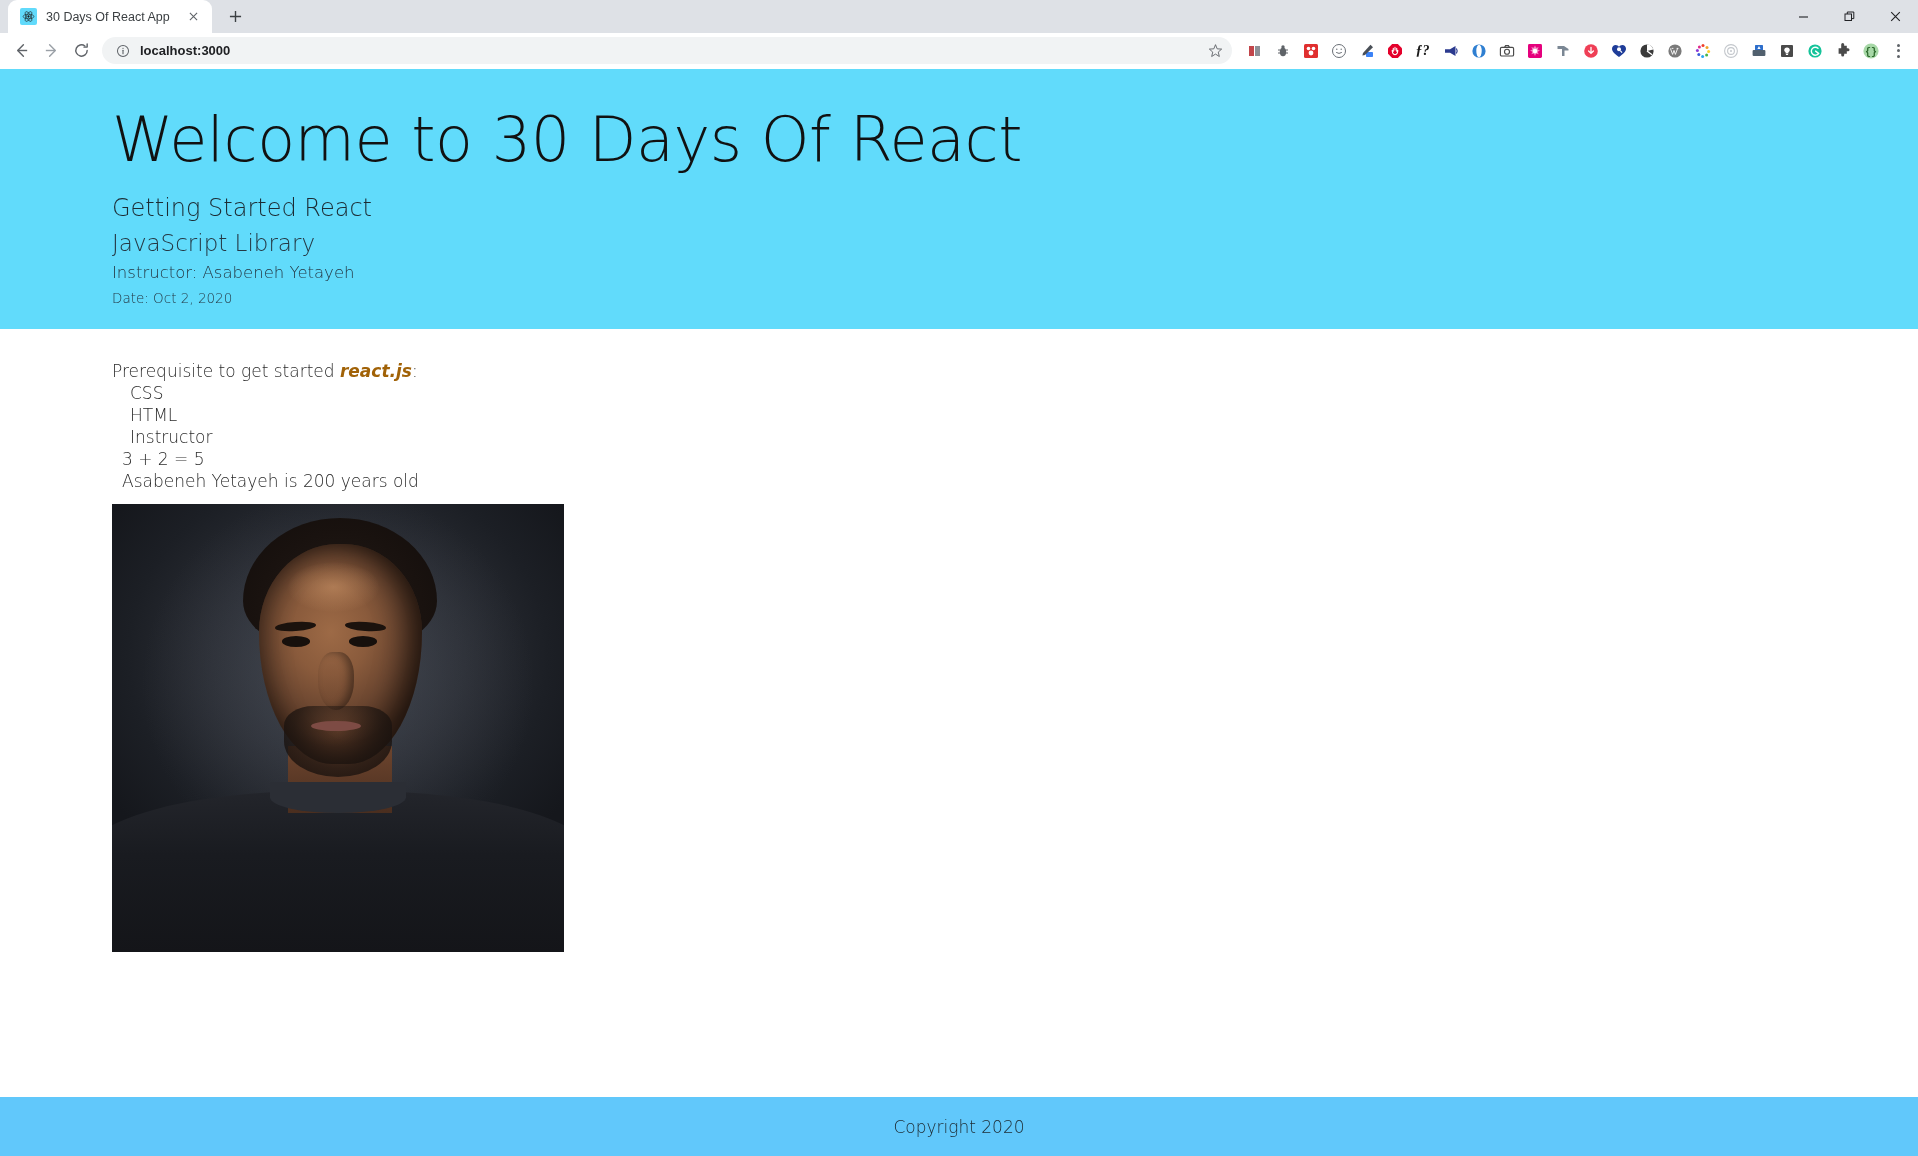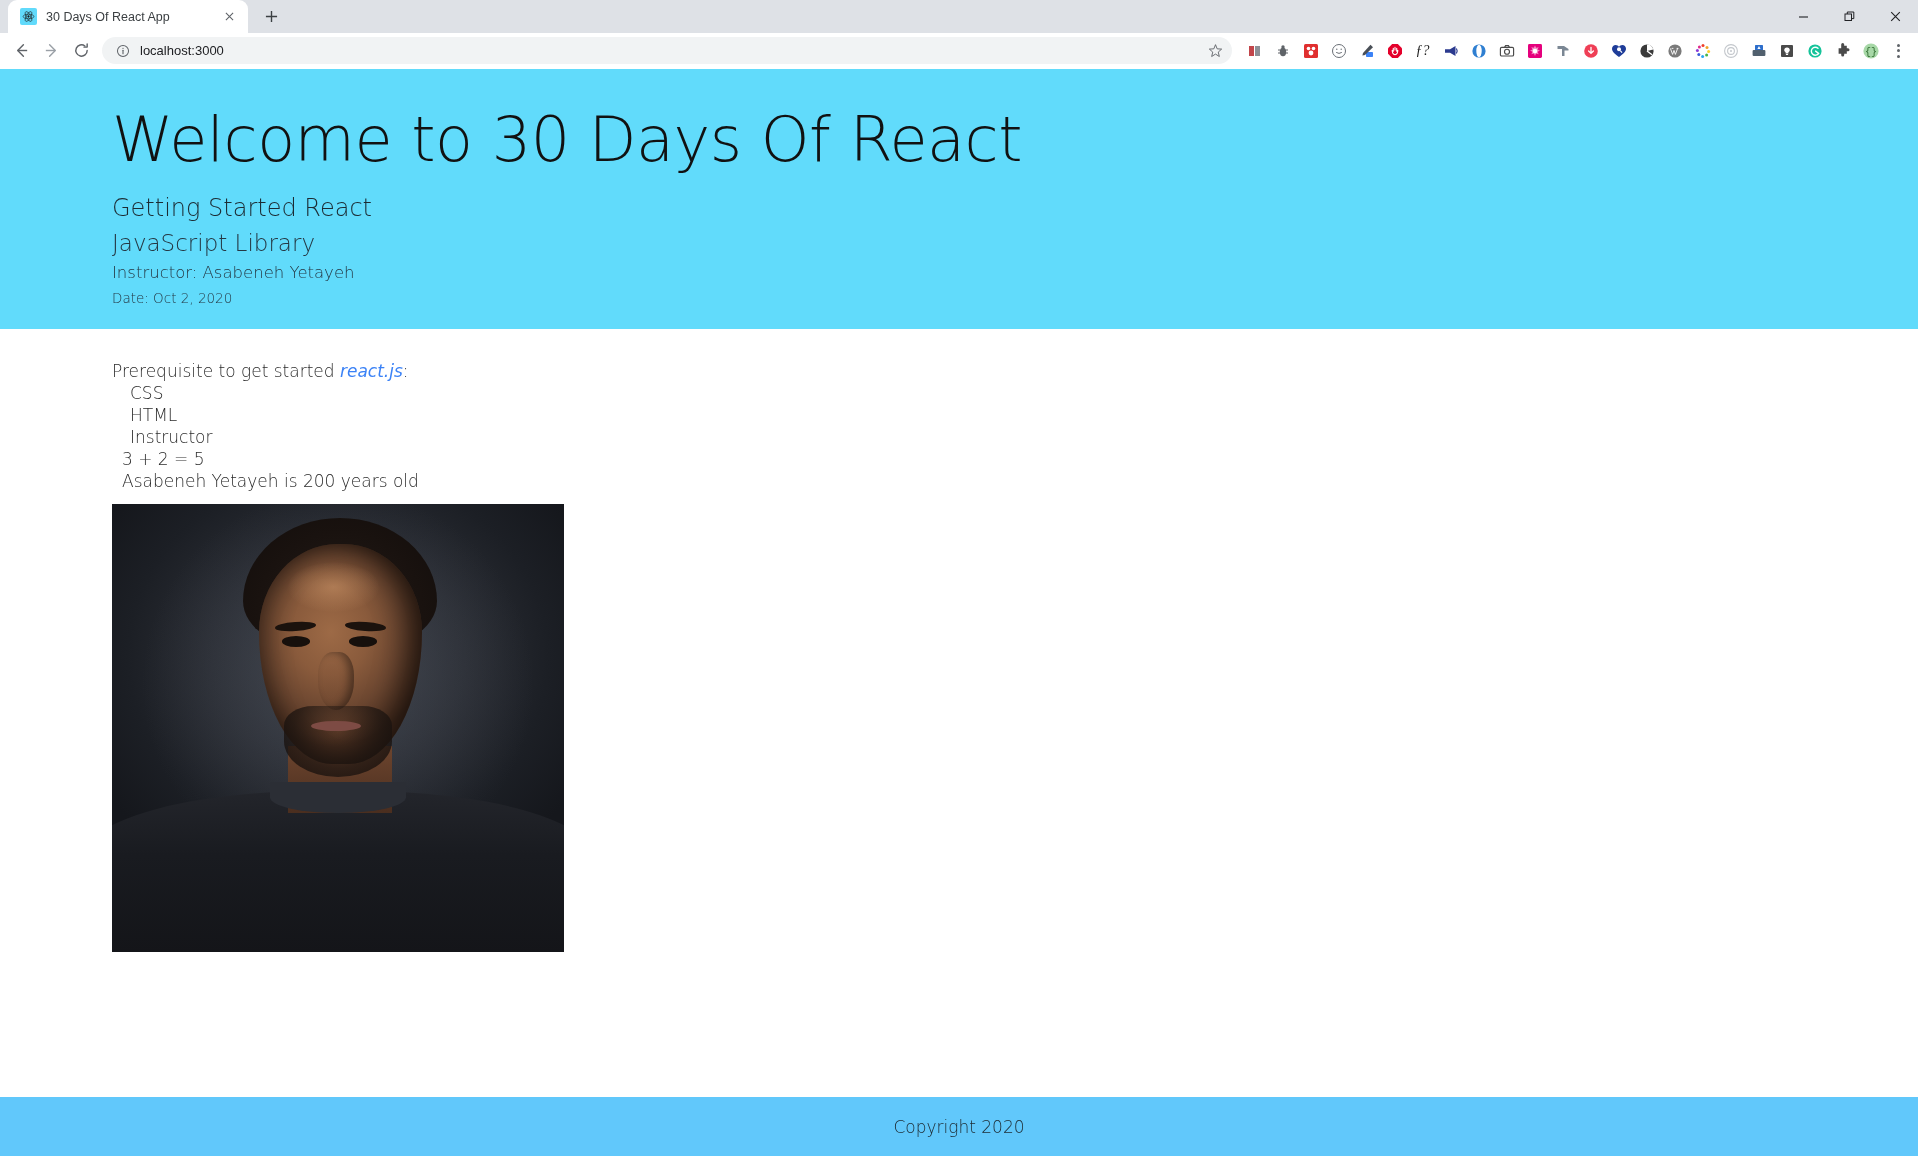--- a/index.html
+++ b/index.html
@@ -17,21 +17,21 @@
   .titlebar {
     height: 33px;
     background: #dee1e6;
     display: flex;
     align-items: flex-end;
     position: relative;
     flex: 0 0 33px;
   }
   .tabstrip { display: flex; align-items: flex-end; height: 33px; padding-left: 8px; }
   .tab {
-    width: 240px; height: 33px;
+    width: 204px; height: 33px;
     background: #ffffff;
     border-radius: 9px 9px 0 0;
     display: flex; align-items: center;
     padding: 0 10px 0 12px;
     gap: 9px;
     position: relative;
   }
   .tab-favicon {
     width: 17px; height: 17px;
     background: #61dafb;
@@ -75,20 +75,21 @@
 
   .toolbar {
     height: 36px;
     background: #ffffff;
     display: flex;
     align-items: center;
     padding: 0 7px;
     gap: 2px;
     flex: 0 0 36px;
     border-bottom: 1px solid #ffffff;
+    font-weight: bold;
   }
   .navbtn {
     width: 28px; height: 28px;
     display: flex; align-items: center; justify-content: center;
     color: #5f6368;
     border-radius: 50%;
     flex: 0 0 28px;
   }
   .navbtn svg { display: block; }
   .omnibox {
@@ -184,21 +185,21 @@
   }
 
   .main-body { background: #ffffff; padding-top: 32px; }
   .prereq {
     font-family: "DejaVu Sans", sans-serif;
     font-weight: 300;
     font-size: 17px;
     color: #2b2b2b;
     margin: 0 0 2px 0;
   }
-  .prereq b { font-weight: 400; font-style: italic; color: #3b82f6; }
+  .prereq b { font-weight: 700; font-style: italic; color: #a16207; }
   .plain-list { list-style: none; margin: 0 0 0 0; padding: 0 0 0 18px; }
   .plain-list li {
     font-family: "DejaVu Sans", sans-serif;
     font-weight: 300;
     font-size: 17px;
     color: #2b2b2b;
     line-height: 1.18;
     margin-bottom: 2px;
   }
   .sum-line, .age-line {

